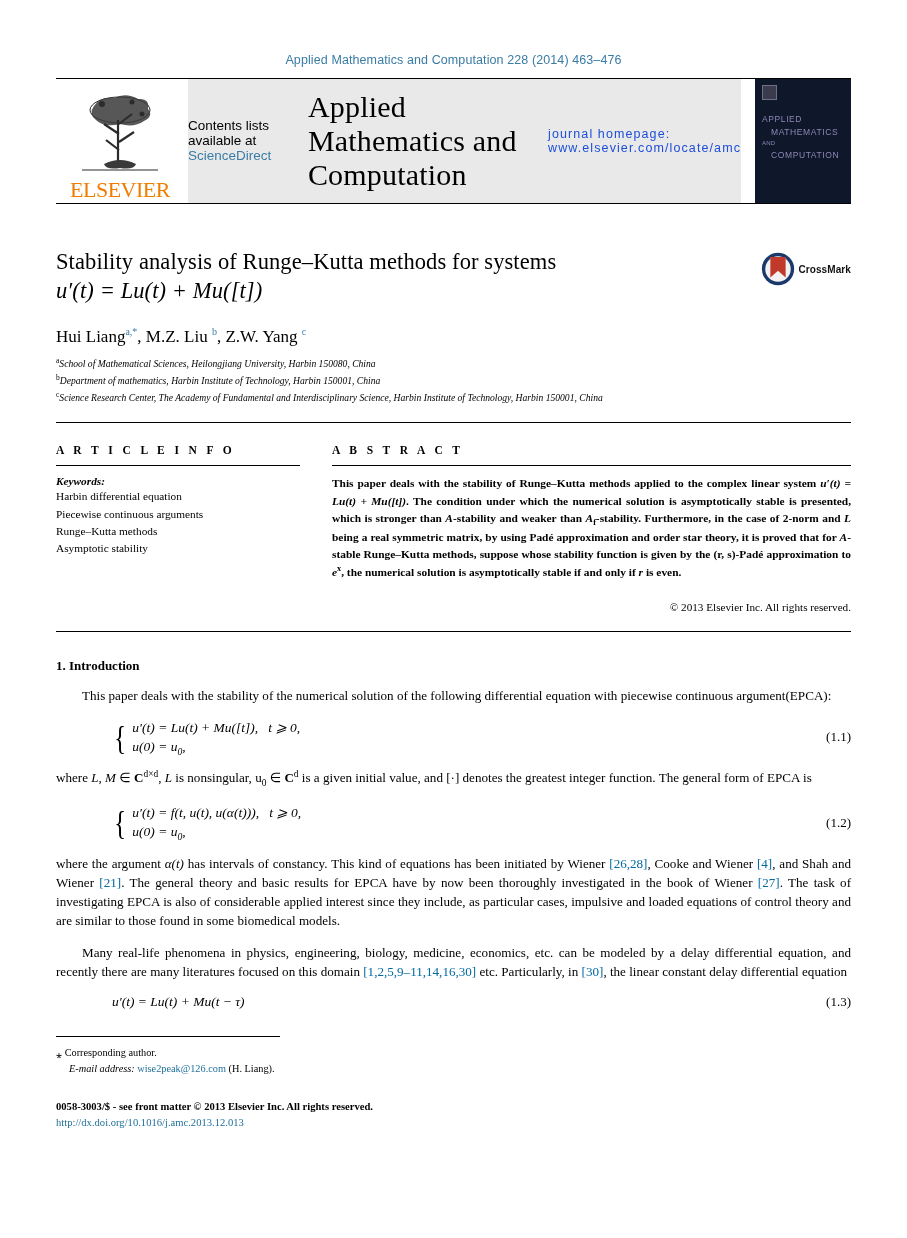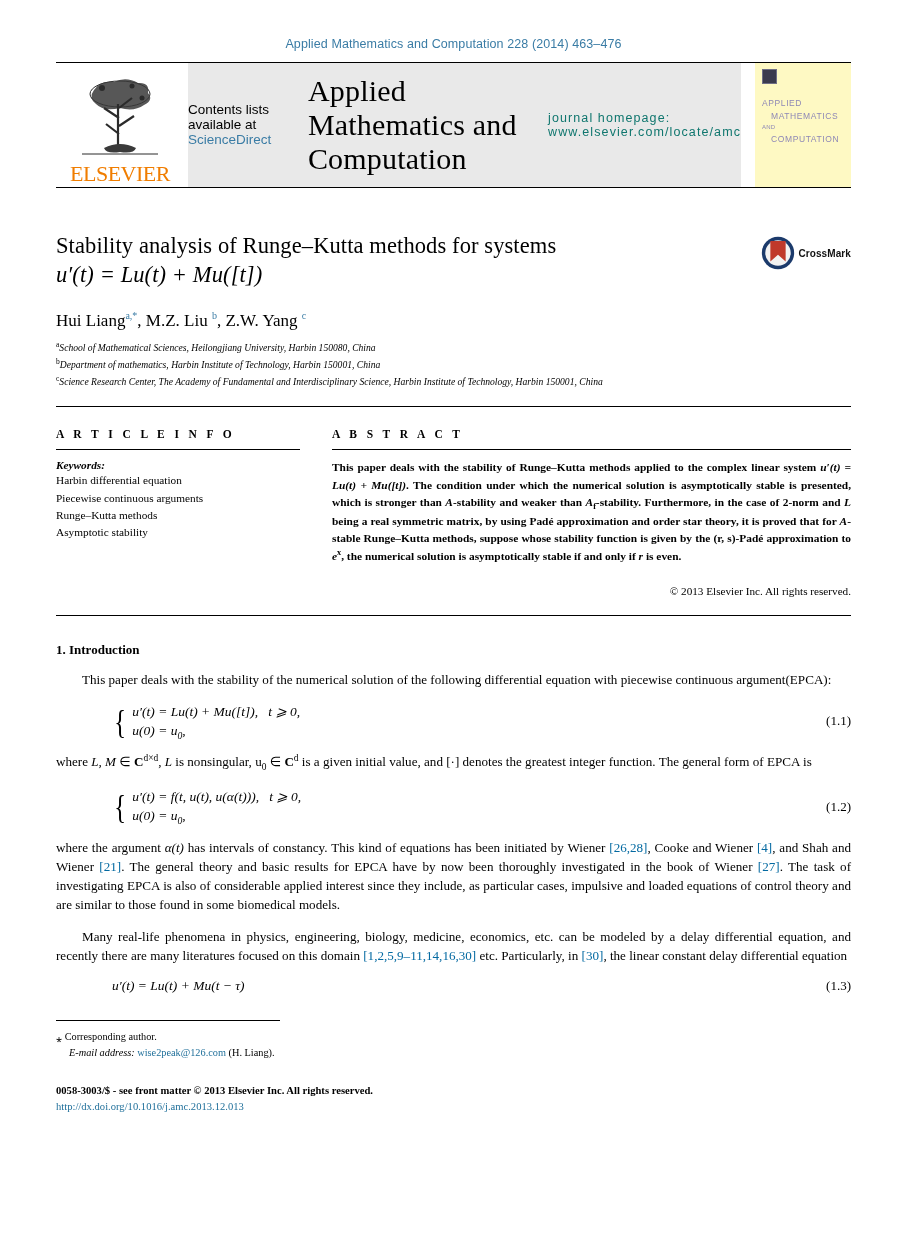--- a/index.html
+++ b/index.html
@@ -21,21 +21,21 @@
     height: 1238px;
     box-sizing: border-box;
     padding: 0 56px;
   }
 
   
   .running-head {
     text-align: center;
     color: #3a7ca5;
     font-size: 12.5px;
-    padding-top: 37px;
+    padding-top: 53px;
     letter-spacing: .1px;
     font-family: "Liberation Sans", sans-serif;
   }
   .rule-top {
     border-top: 1px solid #000;
     margin-top: 11px;
   }
 
   
   .masthead {
@@ -83,27 +83,27 @@
   .journal-title {
     font-size: 30px;
     font-family: "Liberation Serif", serif;
     color: #000;
     letter-spacing: .2px;
   }
   .homepage-line {
     font-size: 12.5px;
     font-family: "Liberation Sans", sans-serif;
     letter-spacing: 1.1px;
-    color: #0f766e;
+    color: #1d4ed8;
   }
   .cover-thumb {
     flex: 0 0 96px;
     width: 96px;
     margin-left: 14px;
-    background: #fef9c3;
+    background: #0f172a;
     position: relative;
     box-sizing: border-box;
     padding: 6px 7px;
   }
   .cover-mini-logo {
     width: 15px; height: 15px;
     background: #3b3b4e;
     border: 1px solid #6f6f86;
     box-sizing: border-box;
   }

